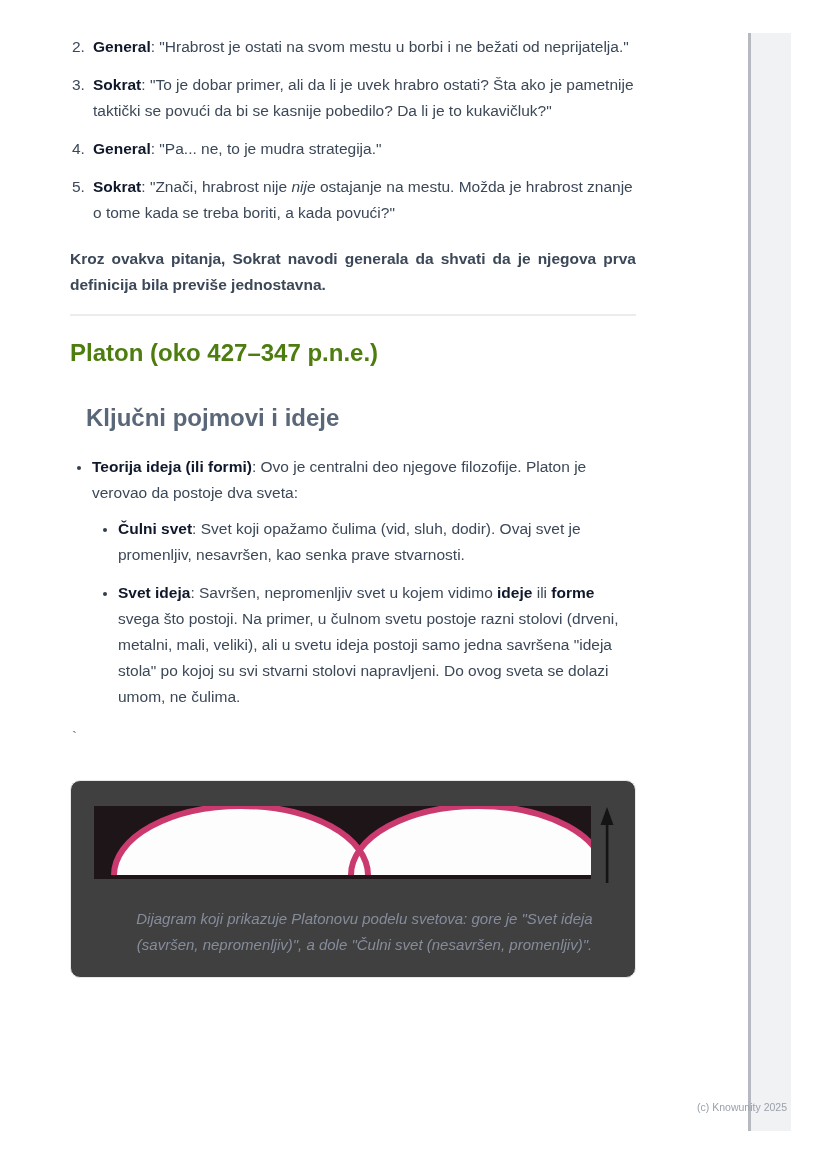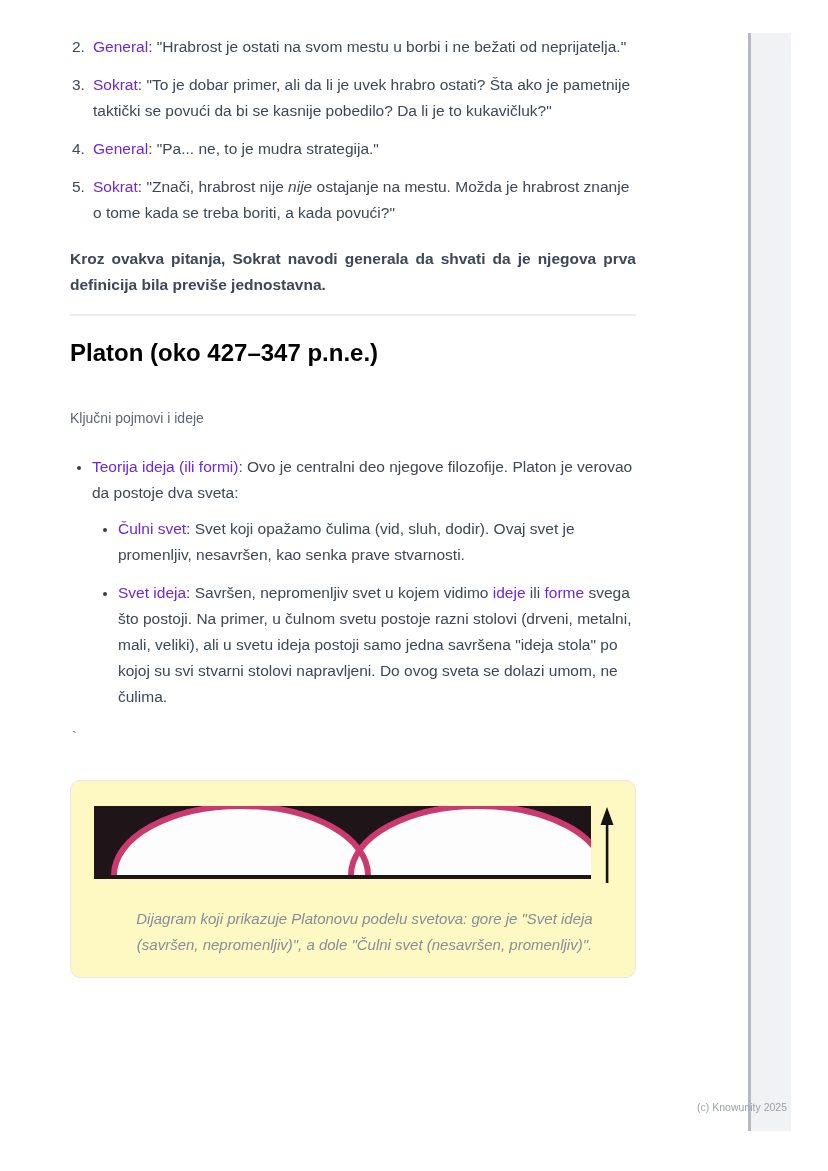--- a/index.html
+++ b/index.html
@@ -20,21 +20,21 @@
     position: absolute;
     left: 70px;
     top: 0;
     width: 566px;
     padding-top: 34px;
     font-size: 15.5px;
     line-height: 26px;
     box-sizing: border-box;
   }
 
-  b { font-weight: 400; color: #6d28d9; }
+  b { font-weight: 700; color: #0f172a; }
   i { font-style: italic; }
 
   
   ol.dialog {
     list-style: none;
     margin: 0;
     padding: 0;
   }
   ol.dialog > li {
     position: relative;
@@ -54,29 +54,29 @@
     border: none;
     border-top: 2px solid #ececee;
     margin: 16px 0 0 0;
   }
 
   h2.section-heading {
     margin: 22px 0 0 0;
     font-size: 24px;
     line-height: 30px;
     font-weight: 600;
-    color: #000000;
+    color: #4d7c0f;
   }
   p.intro { margin-top: 18px; }
 
   h3.sub-heading {
-    margin: 36px 0 0 0;
-    font-size: 14px;
+    margin: 36px 0 0 16px;
+    font-size: 24px;
     line-height: 28px;
-    font-weight: 400;
+    font-weight: 700;
     color: #5a6779;
   }
 
   ul.bullets {
     list-style: disc outside;
     margin: 22px 0 0 0;
     padding-left: 22px;
   }
   ul.bullets ul {
     list-style: disc outside;
@@ -87,21 +87,21 @@
   ul.bullets li::marker { color: #343f4e; font-size: 14px; }
 
   p.stray { margin: 14px 0 0 2px; color: #6b7686; }
 
   
   .figure-card {
     box-sizing: border-box;
     margin-top: 30px;
     width: 566px;
     height: 198px;
-    background: #fef9c3;
+    background: #404040;
     border: 1px solid #e7e8ea;
     border-radius: 10px;
     padding: 25px 0 0 23px;
   }
   .banner-row {
     display: flex;
     align-items: flex-start;
     gap: 8px;
     height: 76px;
   }

